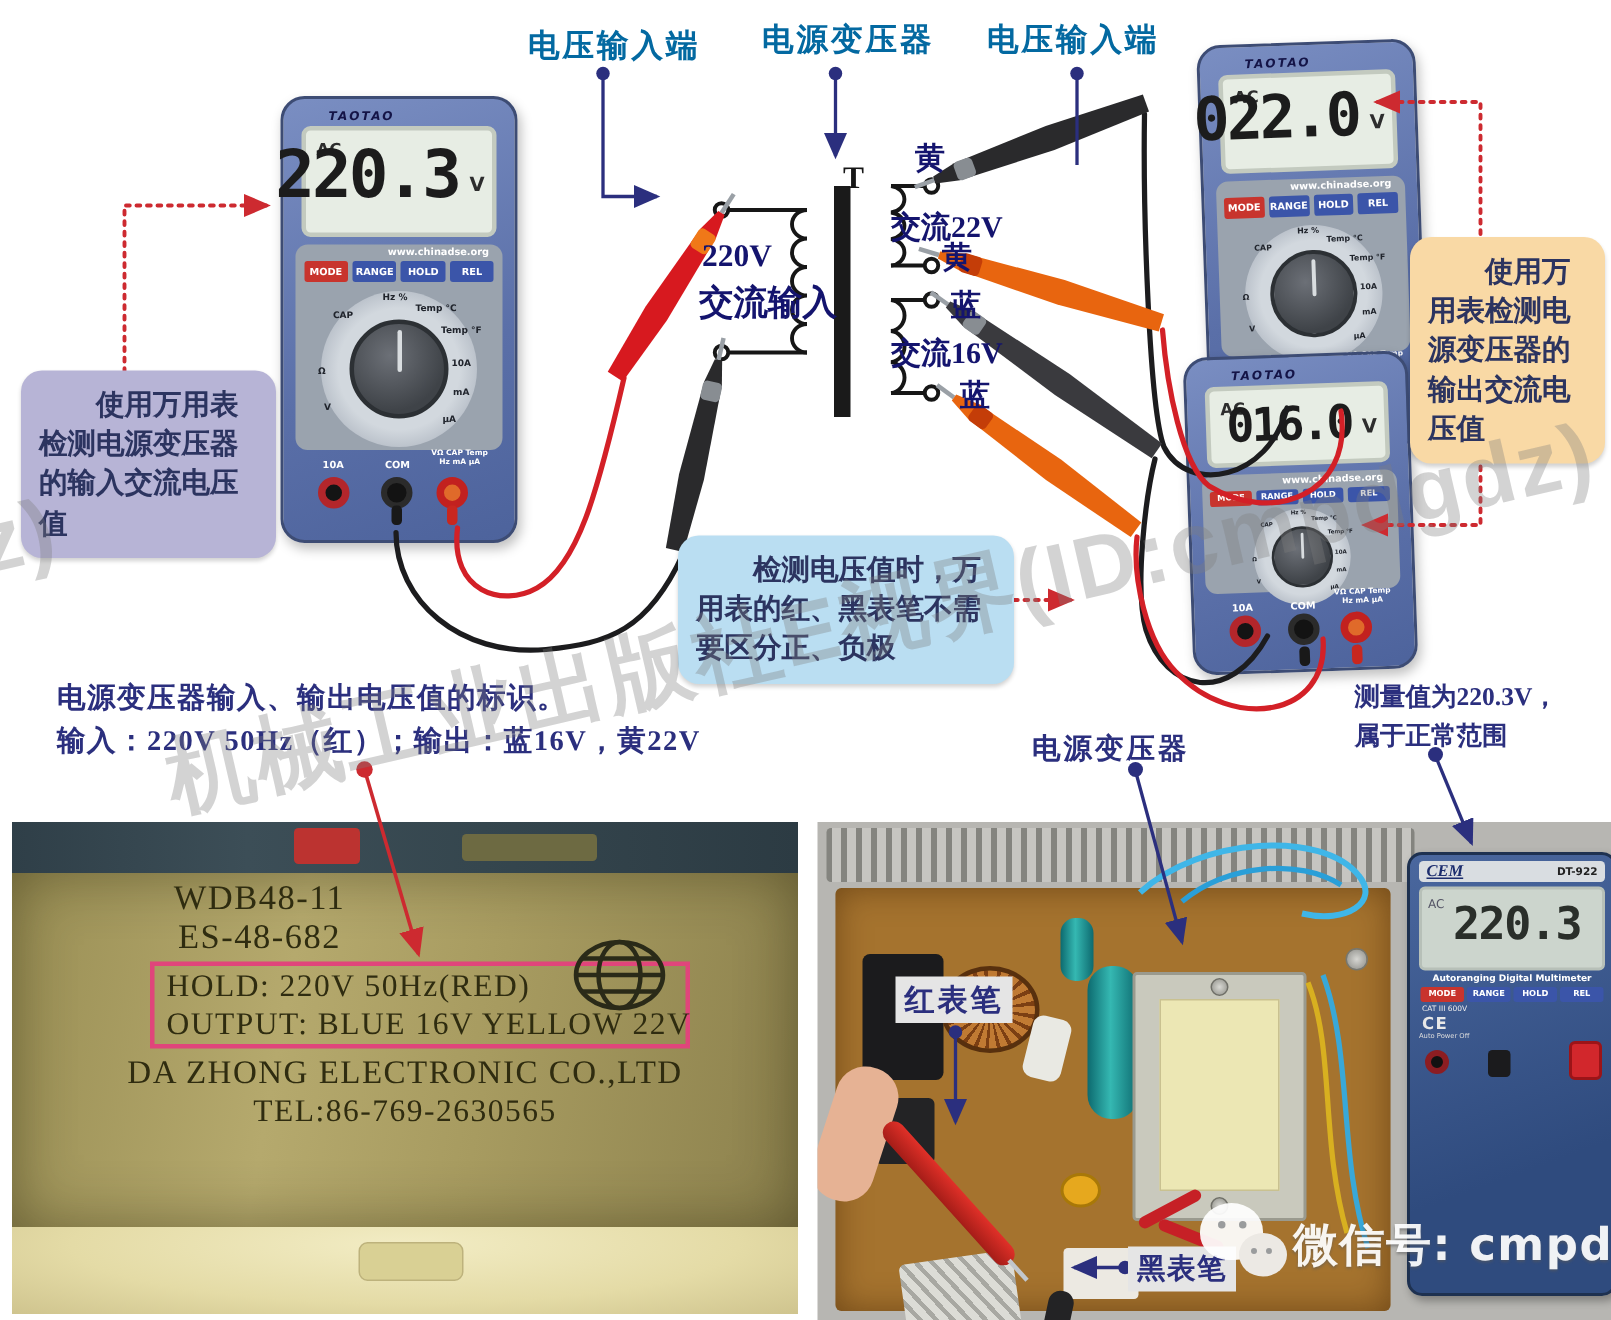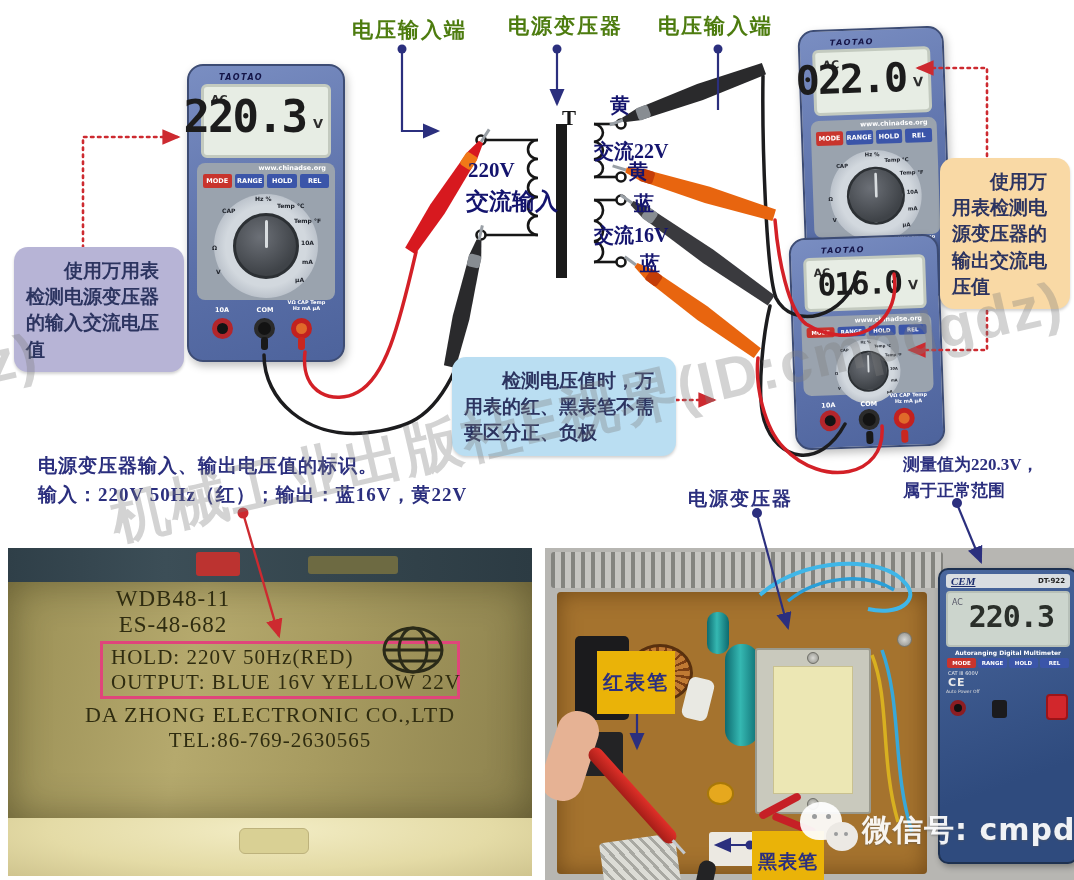--- a/index.html
+++ b/index.html
@@ -1,20 +1,20 @@
 <!DOCTYPE html>
 <html><head>
 <meta charset="utf-8">
 <style>
   html,body{margin:0;padding:0;background:#e8e8e8;font-family:"DejaVu Sans","Liberation Sans",sans-serif;}
   #stage{position:relative;width:1074px;height:880px;background:#fff;overflow:hidden;margin:0 auto;}
   #stage *{box-sizing:border-box;}
 
   
-  .toplabel{position:absolute;font-family:"Liberation Serif","DejaVu Serif",serif;font-weight:bold;font-size:21px;color:#4d7c0f;letter-spacing:2px;z-index:8;}
+  .toplabel{position:absolute;font-family:"Liberation Serif","DejaVu Serif",serif;font-weight:bold;font-size:21px;color:#0369a1;letter-spacing:2px;z-index:8;}
 
   
   .callout{position:absolute;border-radius:14px;padding:10px 12px;font-weight:bold;font-size:19px;line-height:1.38;color:#2c3460;text-indent:2em;z-index:8;box-shadow:0 2px 3px rgba(0,0,0,.18);}
   #box-input{left:14px;top:247px;width:170px;background:#b7b4d6;}
   #box-probe{left:452px;top:357px;width:224px;background:#badef2;}
   #box-output{left:940px;top:158px;width:130px;background:#f9d9a5;}
 
   
   .schlab{position:absolute;font-family:"Liberation Serif","DejaVu Serif",serif;font-weight:bold;color:#14146e;z-index:7;}
 
@@ -83,21 +83,21 @@
   .cem-apo{position:absolute;left:6px;top:13px;font-size:4.5px;color:#ddd;}
   .cem-j1{position:absolute;left:10px;top:24px;width:16px;height:16px;border-radius:50%;background:#111;border:4px solid #8c1d22;}
   .cem-j2{position:absolute;left:52px;top:24px;width:15px;height:18px;background:#1b1b1d;border-radius:3px;}
   .cem-j3{position:absolute;right:8px;top:18px;width:22px;height:26px;background:#d2272c;border-radius:4px;border:2px solid #9c1418;}
 
   
   .note{position:absolute;font-family:"Liberation Serif","DejaVu Serif",serif;font-weight:bold;z-index:8;}
   #note-marking{left:38px;top:452px;font-size:19px;color:#2b2f7e;line-height:1.5;letter-spacing:1px;}
   #note-measured{left:903px;top:452px;font-size:17px;color:#2b2f7e;line-height:1.55;}
   #note-boardtx{left:688px;top:486px;font-size:19px;color:#2b2f7e;letter-spacing:2px;}
-  .probelabel{position:absolute;background:#eab308;color:#2b2f7e;font-family:"Liberation Serif",serif;font-weight:bold;z-index:9;padding:18px 6px;}
+  .probelabel{position:absolute;background:#e5e5e5;color:#2b2f7e;font-family:"Liberation Serif",serif;font-weight:bold;z-index:9;padding:2px 6px;}
   #lab-red{left:597px;top:651px;font-size:20px;letter-spacing:2px;}
   #lab-black{left:752px;top:831px;font-size:19px;letter-spacing:1px;}
 
   
   .photo{position:absolute;overflow:hidden;z-index:1;}
   #photo-left{left:8px;top:548px;width:524px;height:328px;background:#8f8550;}
   .pl-top{position:absolute;left:0;top:0;width:100%;height:34px;background:linear-gradient(90deg,#2f3f48,#3c4e57 30%,#35464e 60%,#2c3b43);}
   .pl-red{position:absolute;left:188px;top:4px;width:44px;height:24px;background:#bc3330;border-radius:3px;}
   .pl-olive{position:absolute;left:300px;top:8px;width:90px;height:18px;background:#6d6a42;border-radius:3px;}
   .pl-plate{position:absolute;left:0;top:34px;width:100%;height:236px;background:linear-gradient(100deg,#9a8f55,#b5a96d 35%,#a79b60 60%,#8c814d);box-shadow:inset 0 0 40px rgba(40,35,10,.45);padding-top:4px;font-family:"Liberation Serif","DejaVu Serif",serif;color:#2f2c10;}

